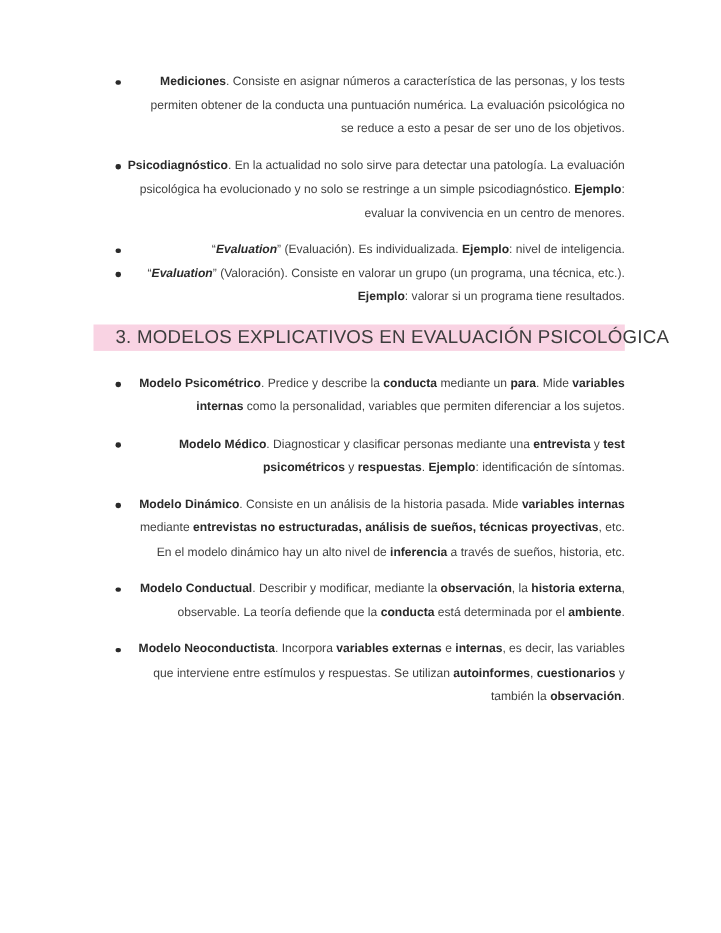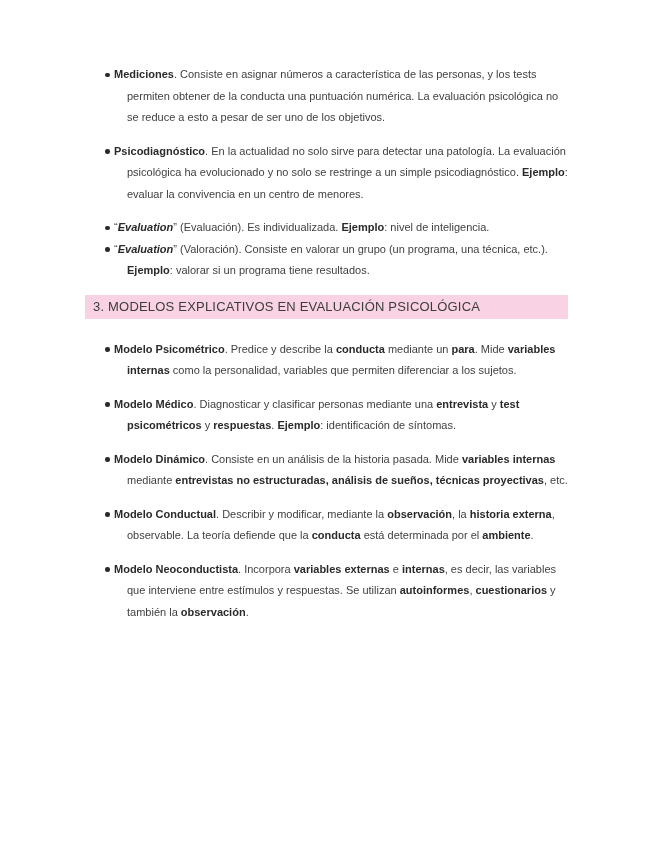--- a/index.html
+++ b/index.html
@@ -21,39 +21,40 @@
     width: 483px;
     color: #3f3f3f;
     font-size: 11px;
     line-height: 21.5px;
   }
   ul.blist { list-style: none; margin: 0; padding: 0; }
   ul.blist li {
     position: relative;
     padding-left: 42px;
     margin-bottom: 12px;
+    text-align: right;
   }
   ul.blist li::before {
     content: "";
     position: absolute;
     left: 20px; top: 8.5px;
     width: 4.5px; height: 4.5px;
     border-radius: 50%;
     background: #2a2a2a;
   }
   ul.blist li.tight { margin-bottom: 0; }
   li p { margin: 0; text-indent: -13px; }
   .b { font-weight: bold; color: #2a2a2a; }
   .i { font-style: italic; }
   .heading {
     height: 24px;
     line-height: 24px;
-    padding: 0 8px;
+    padding: 0 20px;
     margin: 13px 0 20px 0;
-    font-size: 13px;
+    font-size: 17px;
     color: #3c3c3c;
     letter-spacing: 0.2px;
     white-space: nowrap;
   }
 </style>
 </head>
 <body>
 
 <div class="page">
   <div class="content">
@@ -77,20 +78,21 @@
 
     <ul class="blist">
       <li>
         <p><span class="b">Modelo Psicométrico</span><span>. Predice y describe la </span><span class="b">conducta</span><span> mediante un </span><span class="b">para</span><span>. Mide </span><span class="b">variables internas</span><span> como la personalidad, variables que permiten diferenciar a los sujetos.</span></p>
       </li>
       <li>
         <p><span class="b">Modelo Médico</span><span>. Diagnosticar y clasificar personas mediante una </span><span class="b">entrevista</span><span> y </span><span class="b">test psicométricos</span><span> y </span><span class="b">respuestas</span><span>. </span><span class="b">Ejemplo</span><span>: identificación de síntomas.</span></p>
       </li>
       <li>
         <p><span class="b">Modelo Dinámico</span><span>. Consiste en un análisis de la historia pasada. Mide </span><span class="b">variables internas</span><span> mediante </span><span class="b">entrevistas no estructuradas, análisis de sueños, técnicas proyectivas</span><span>, etc.</span></p>
+        <p><span>En el modelo dinámico hay un alto nivel de </span><span class="b">inferencia</span><span> a través de sueños, historia, etc.</span></p>
       </li>
       <li>
         <p><span class="b">Modelo Conductual</span><span>. Describir y modificar, mediante la </span><span class="b">observación</span><span>, la </span><span class="b">historia externa</span><span>, observable. La teoría defiende que la </span><span class="b">conducta</span><span> está determinada por el </span><span class="b">ambiente</span><span>.</span></p>
       </li>
       <li>
         <p><span class="b">Modelo Neoconductista</span><span>. Incorpora </span><span class="b">variables externas</span><span> e </span><span class="b">internas</span><span>, es decir, las variables que interviene entre estímulos y respuestas. Se utilizan </span><span class="b">autoinformes</span><span>, </span><span class="b">cuestionarios</span><span> y también la </span><span class="b">observación</span><span>.</span></p>
       </li>
     </ul>
 
   </div>

